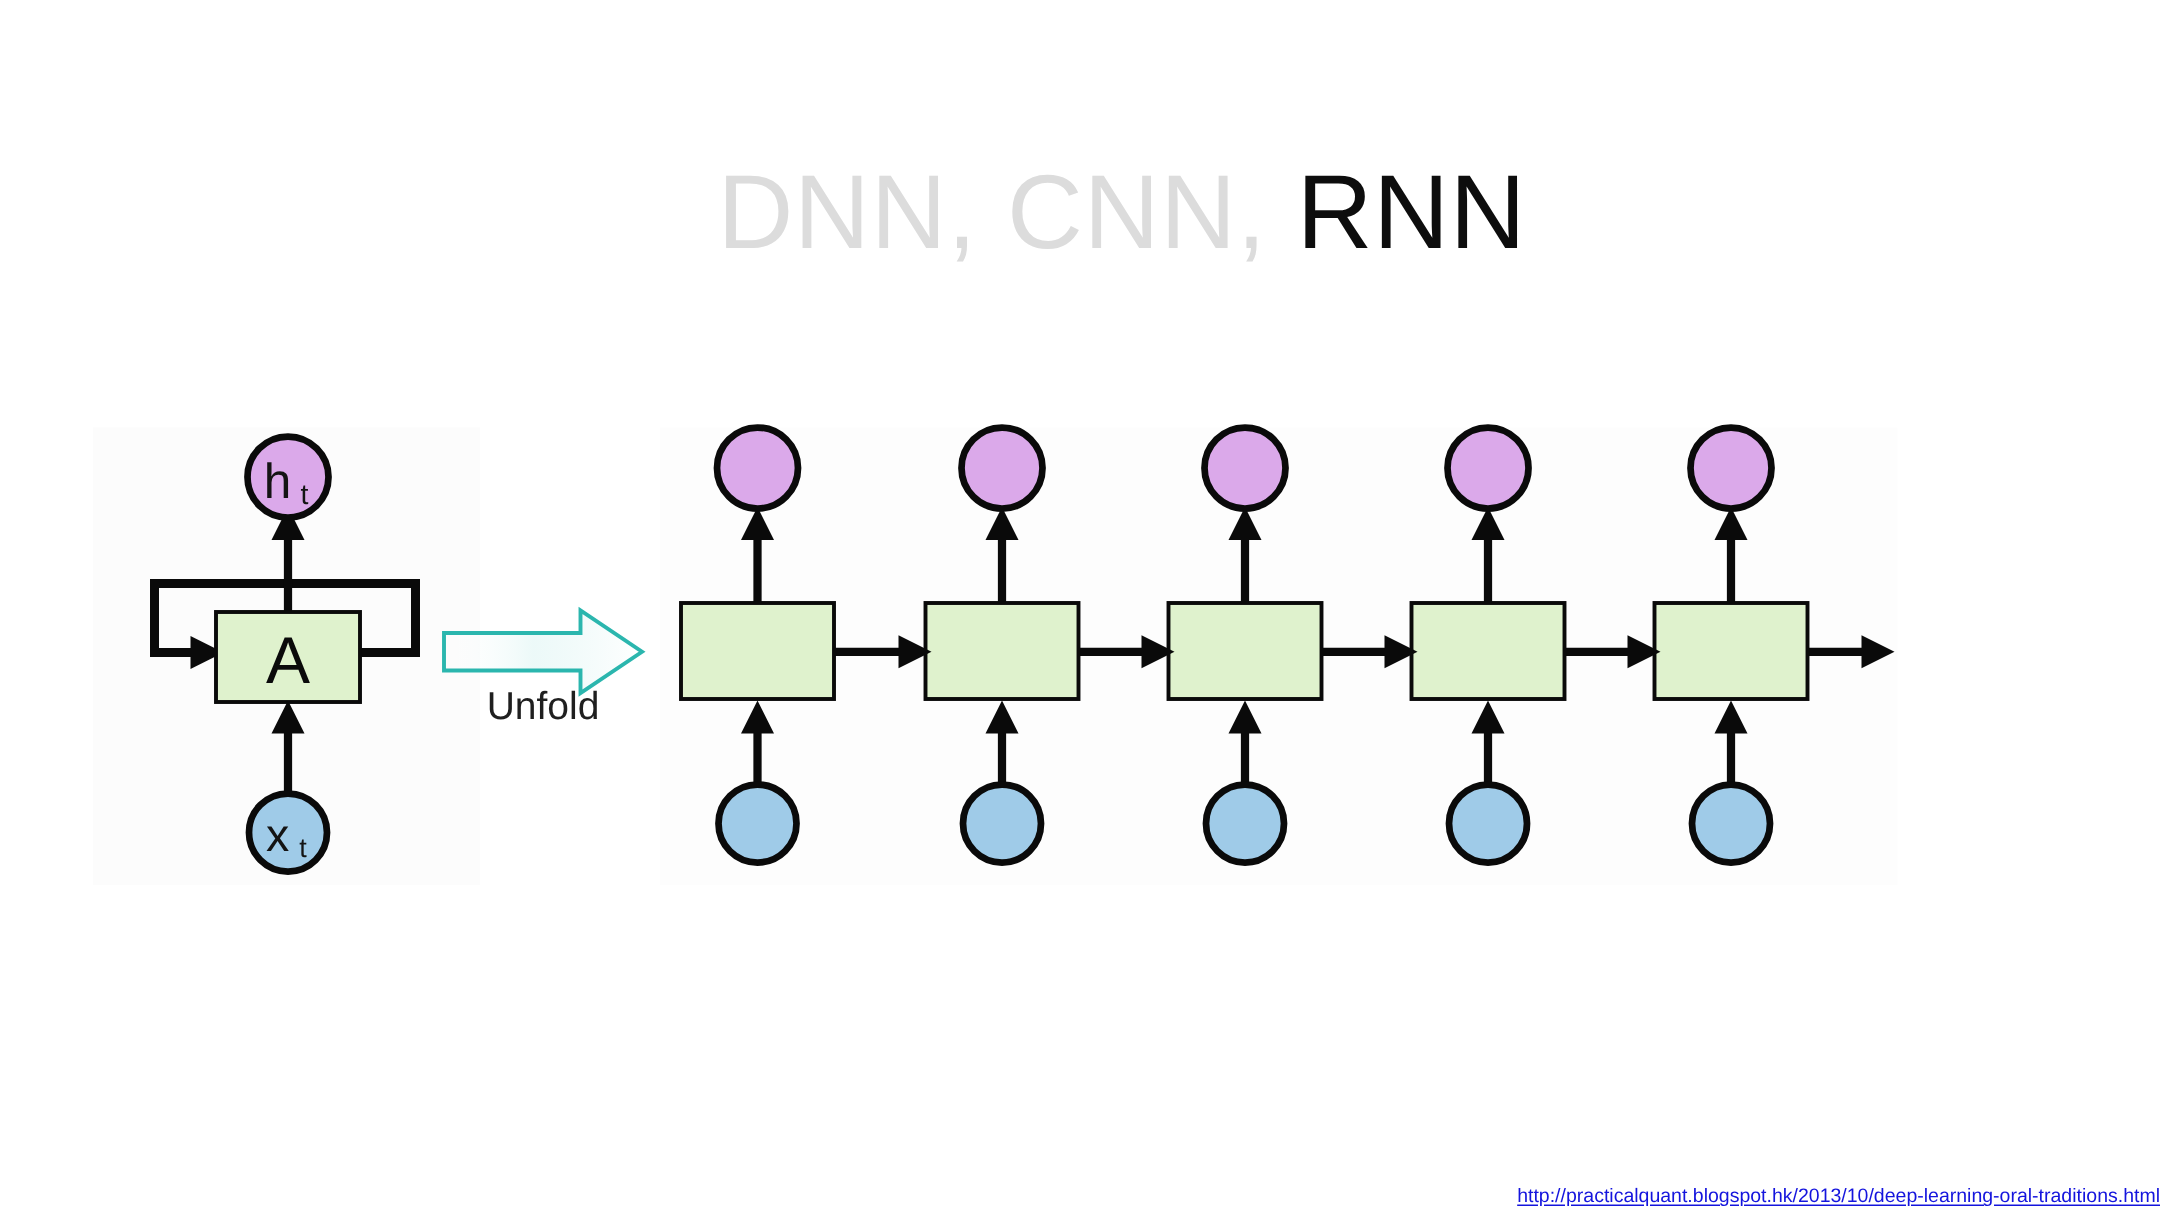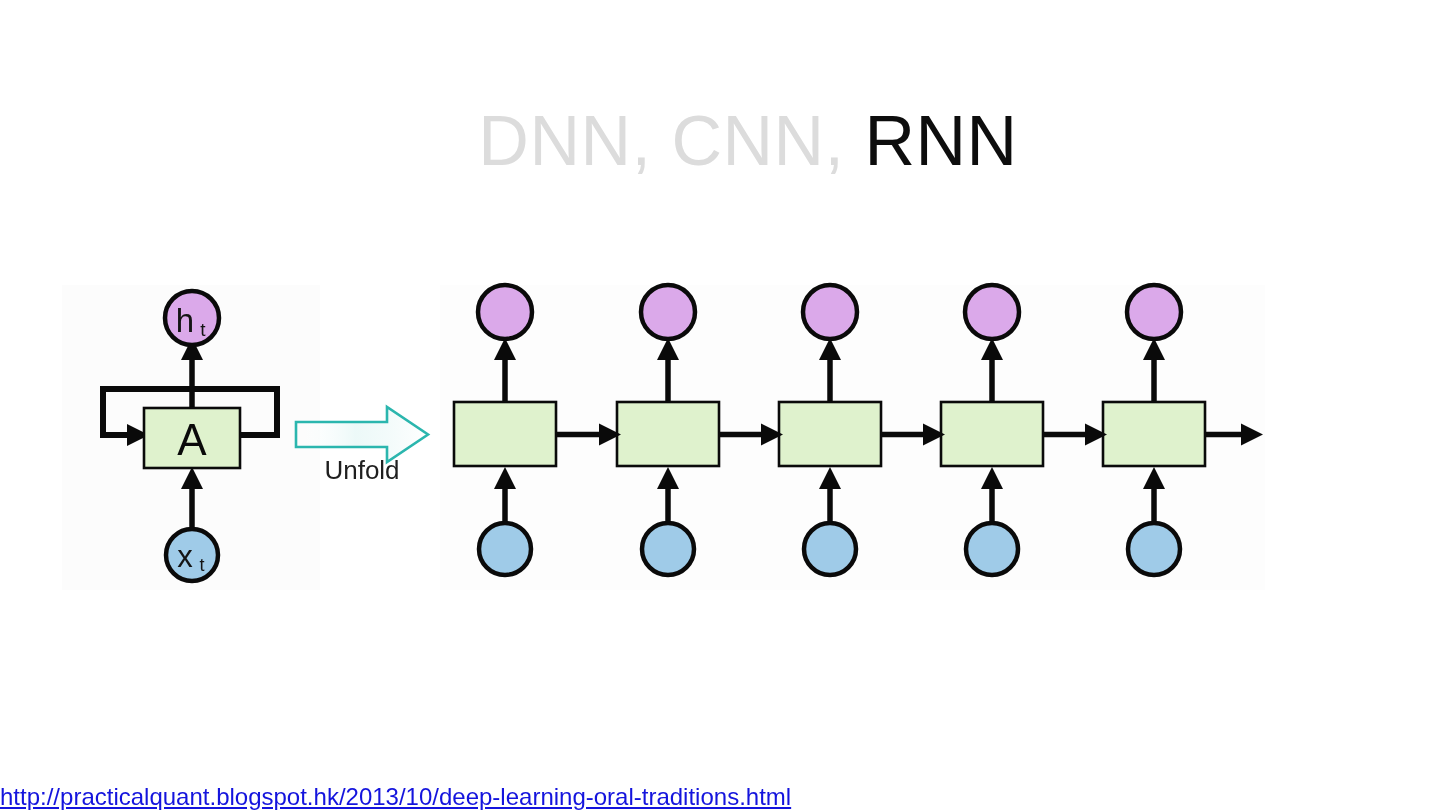--- a/index.html
+++ b/index.html
@@ -43,22 +43,22 @@
     height: 811px;
   }
   #rnn-figure svg { display: block; }
 
   
   #source-link {
     position: absolute;
     left: 0;
     top: 784px;
     width: 1440px;
-    text-align: left;
-    font-size: 24px;
+    text-align: right;
+    font-size: 13px;
     line-height: 26px;
     white-space: nowrap;
   }
   #source-link a {
     color: #1414dd;
     text-decoration: underline;
     text-underline-offset: 2px;
   }
 </style>
 </head>

